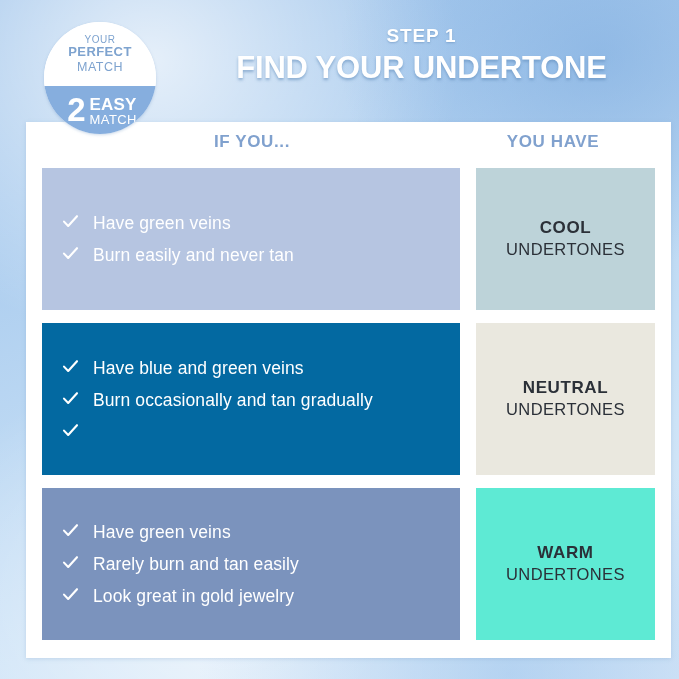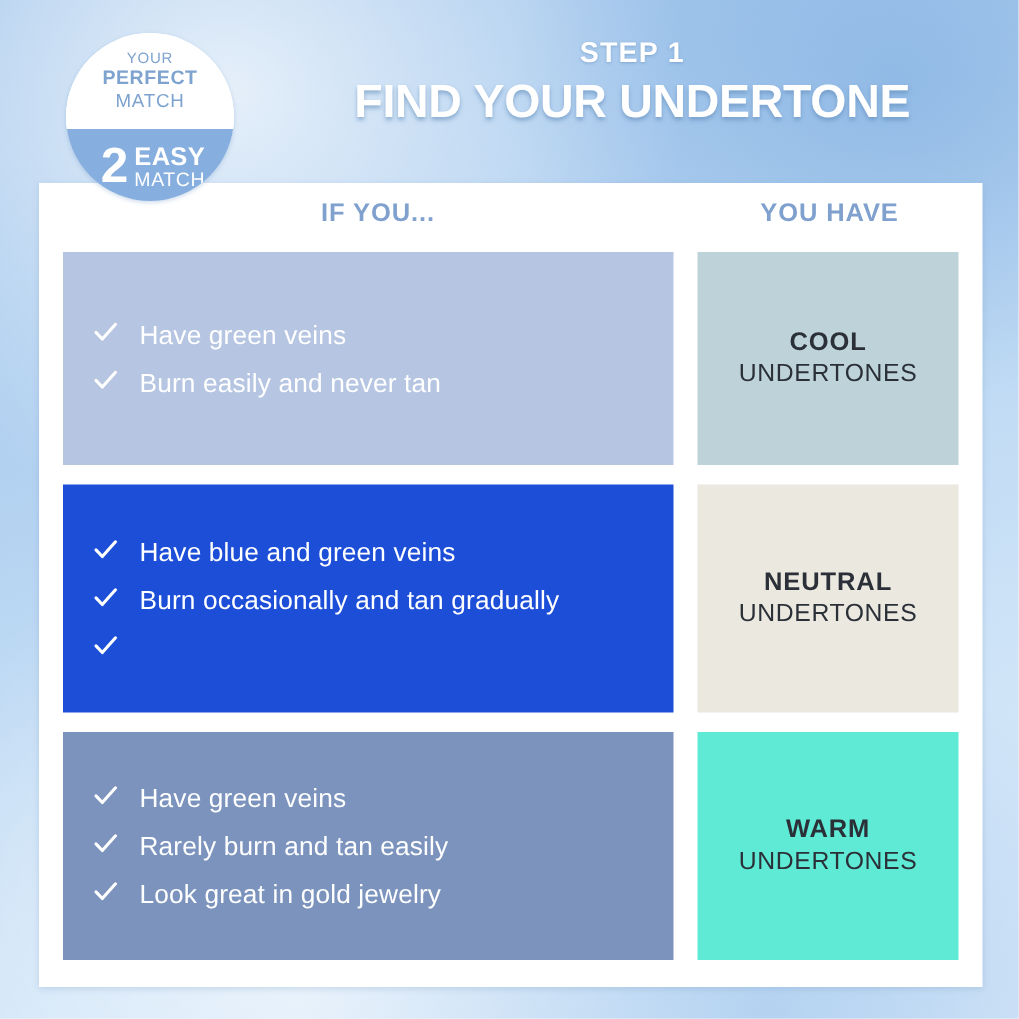--- a/index.html
+++ b/index.html
@@ -145,20 +145,21 @@
 
   
   .card {
     position: absolute;
     left: 26px;
     top: 122px;
     width: 629px;
     height: 536px;
     background: #ffffff;
     box-shadow: 0 1px 4px rgba(120,155,195,0.28);
+    padding-left: 16px;
   }
 
   .col-headers {
     position: absolute;
     left: 0; right: 0;
     top: 10px;
     height: 34px;
   }
   .col-head {
     position: absolute;
@@ -189,21 +190,21 @@
   .checklist {
     width: 420px;
     box-sizing: border-box;
     padding: 16px 18px 16px 20px;
     display: flex;
     flex-direction: column;
     justify-content: center;
     color: #ffffff;
   }
   .row-1 .checklist { background: #b6c5e1; height: 142px; }
-  .row-2 .checklist { background: #1d4ed8; height: 152px; }
+  .row-2 .checklist { background: #0369a1; height: 152px; }
   .row-3 .checklist { background: #7b93bd; height: 152px; }
 
   .check-item {
     display: flex;
     align-items: flex-start;
     gap: 14px;
     margin: 5px 0;
   }
   .check-icon {
     flex: 0 0 auto;

